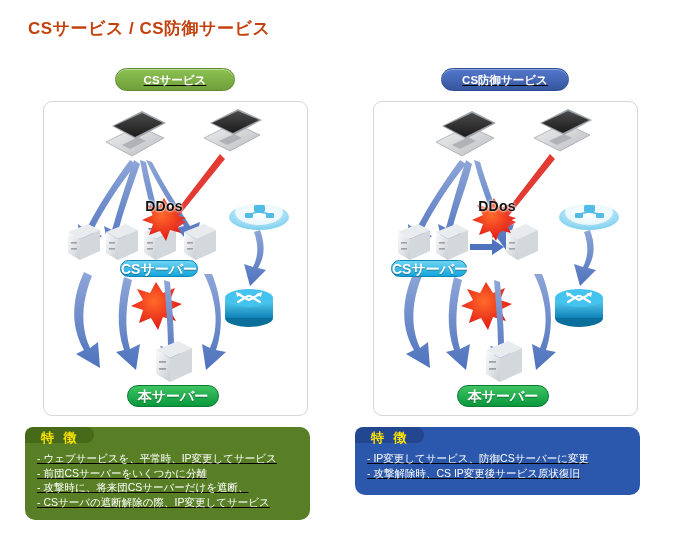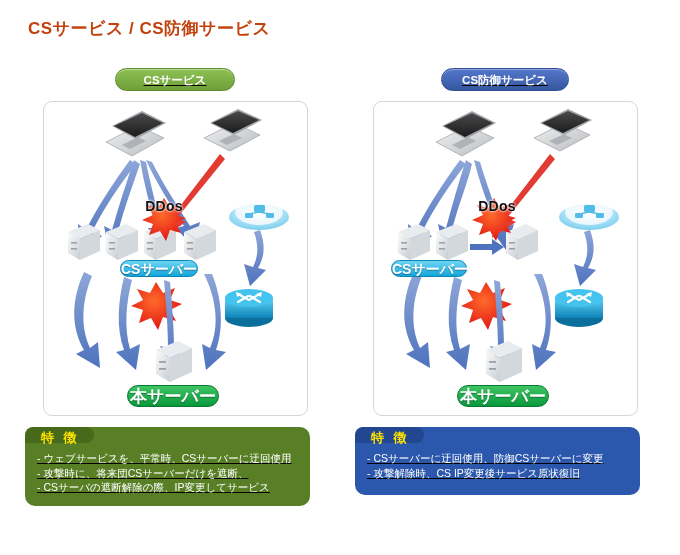--- a/index.html
+++ b/index.html
@@ -90,21 +90,21 @@
   .lbl-cyan {
     background: linear-gradient(#6fd4f2, #14a6dd);
     border: 1px solid #0d86b5;
   }
   .lbl-orange {
     background: linear-gradient(#ffb347, #f07c10);
     border: 1px solid #cf6a06;
   }
   .lbl-green {
     height: 22px; line-height: 21px;
-    font-size: 17px;
+    font-size: 14px;
     border-radius: 11px;
     background: linear-gradient(#3fc462, #09993d);
     border: 1px solid #067a31;
   }
   .lbl-ddos {
     color: #111111;
     font-size: 14px;
     font-weight: bold;
     text-shadow: 0 0 3px #fff, 0 0 2px #fff;
     background: transparent;
@@ -311,21 +311,22 @@
 
         <div class="lbl lbl-cyan" style="left:76px; top:158px; width:78px;">CSサーバー</div>
 
         <div class="lbl lbl-green" style="left:83px; top:283px; width:92px;">本サーバー</div>
       </div>
     </div>
 
     <div class="feature feature-green">
       <div class="feature-tab tab-green">特 徴</div>
       <ul>
-        <li>- ウェブサービスを、平常時、CSサーバーに迂回使用</li>
+        <li>- ウェブサービスを、平常時、IP変更してサービス</li>
+        <li>- 前団CSサーバーをいくつかに分離</li>
         <li>- 攻撃時に、将来団CSサーバーだけを遮断、</li>
         <li>- CSサーバの遮断解除の際、IP変更してサービス</li>
       </ul>
     </div>
   </div>
 
   <div class="column col-right">
 
     <div class="pill-head pill-blue">CS防御サービス</div>
 
@@ -446,19 +447,19 @@
         <div class="lbl lbl-cyan" style="left:17px; top:158px; width:76px;">CSサーバー</div>
 
 
         <div class="lbl lbl-green" style="left:83px; top:283px; width:92px;">本サーバー</div>
       </div>
     </div>
 
     <div class="feature feature-blue">
       <div class="feature-tab tab-blue">特 徴</div>
       <ul>
-        <li>- CSサーバーに迂回使用、防御CSサーバーに変更</li>
+        <li>- IP変更してサービス、防御CSサーバーに変更</li>
         <li>-  攻撃解除時、CS IP変更後サービス原状復旧</li>
       </ul>
     </div>
   </div>
 
 </div>
 
 </body></html>

